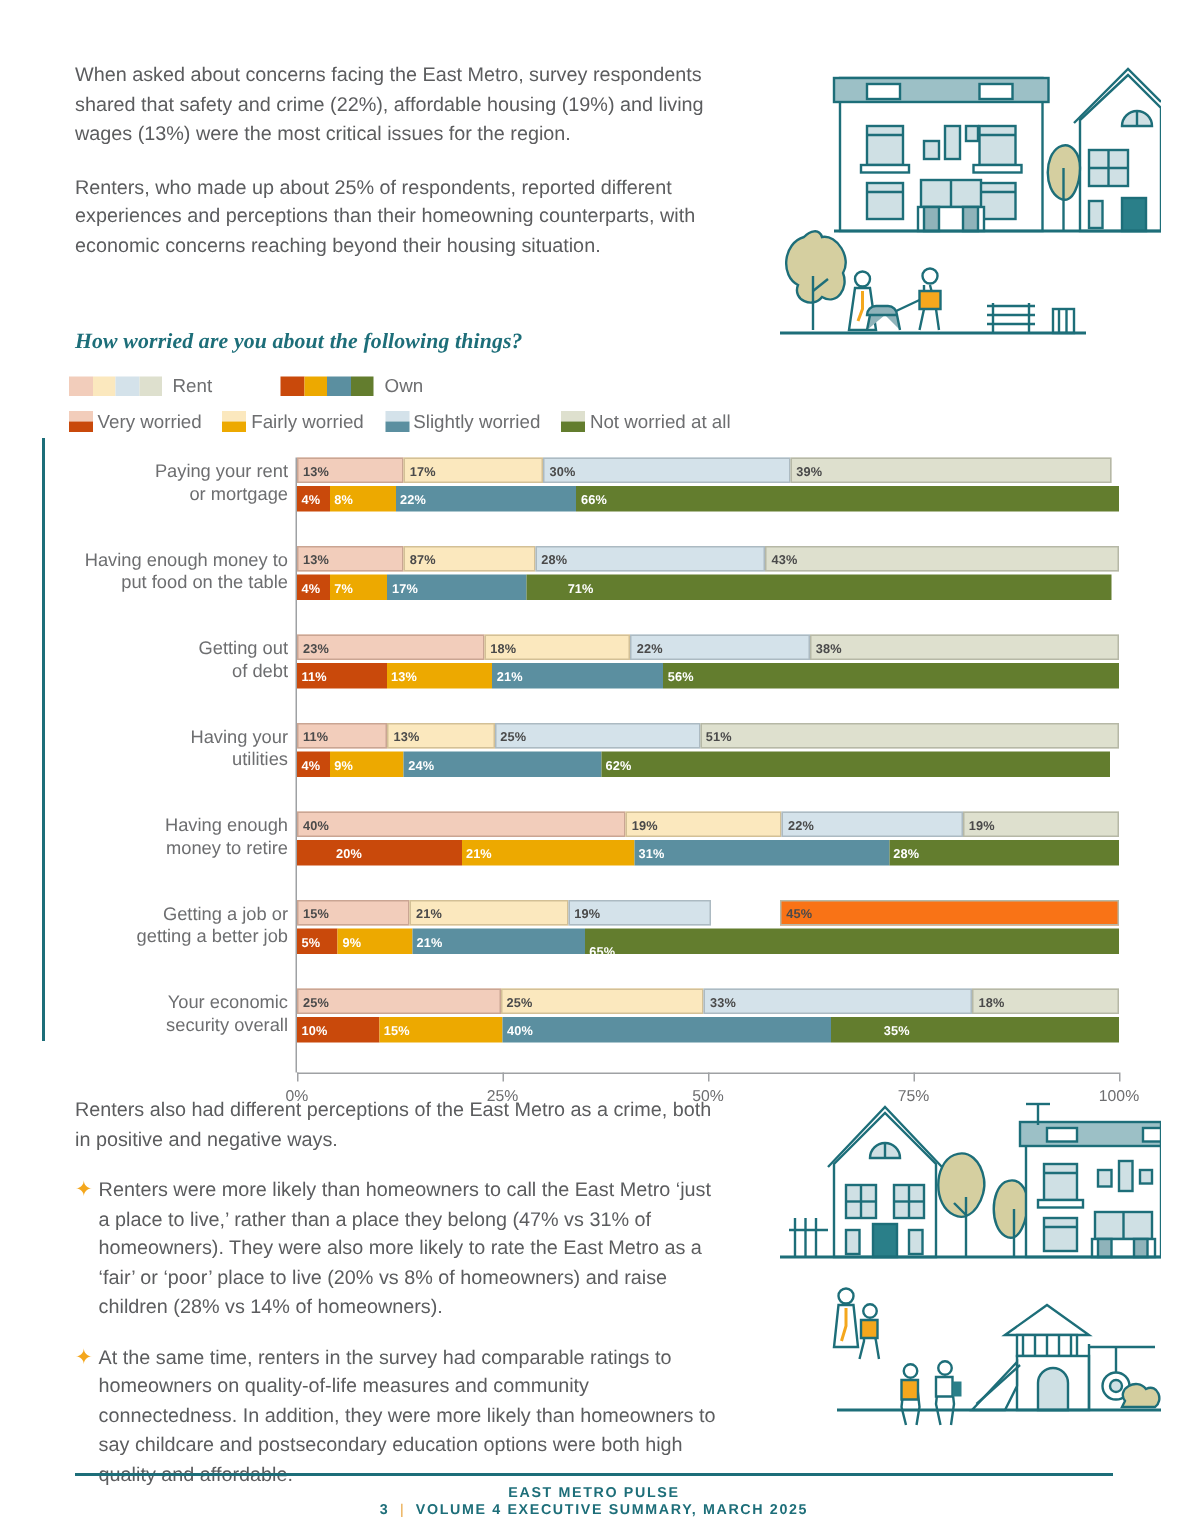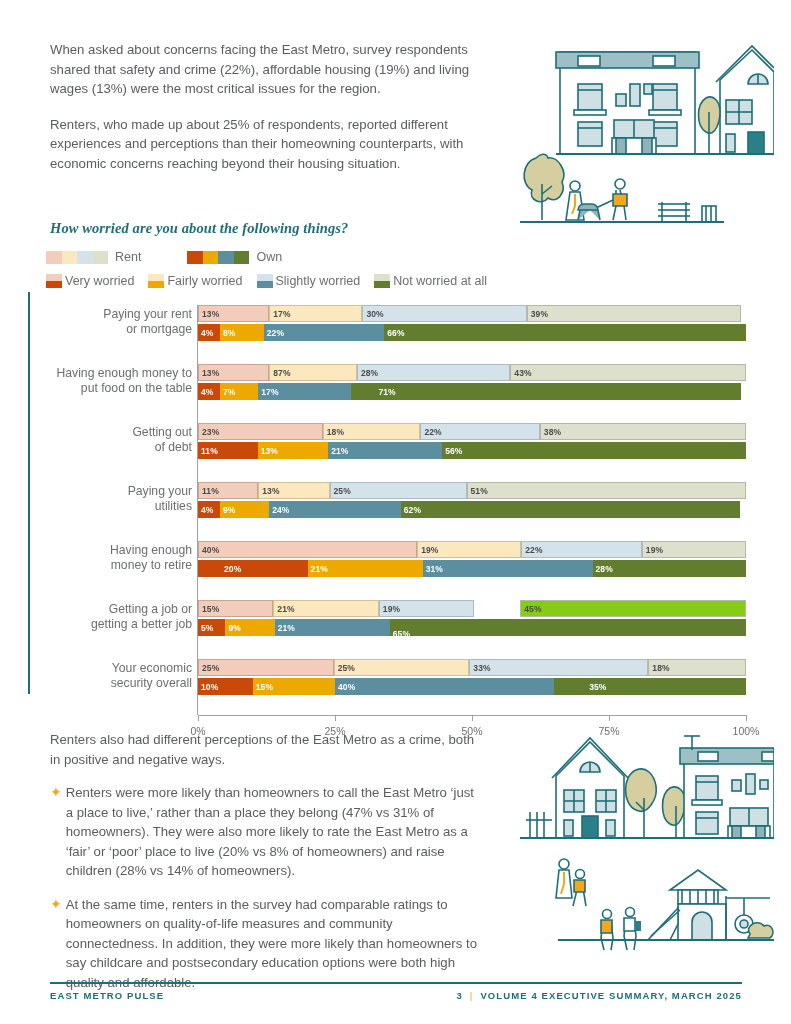--- a/index.html
+++ b/index.html
@@ -89,21 +89,21 @@
   .star{
     color:#f4a71d;font-size:14px;line-height:19px;margin-right:4px;flex:0 0 auto;
   }
   .btext{font-size:13.2px;line-height:19.5px;color:#5b5c5e;}
 
   
   .footer-rule{position:absolute;left:50px;top:982px;width:692px;height:2px;background:#1d6e79;}
   .footer{
     position:absolute;left:50px;top:990px;width:692px;
     display:flex;justify-content:space-between;align-items:center;
-    font-size:9.5px;letter-spacing:1.1px;color:#1d6e79;font-weight:bold;
+    font-size:9.5px;letter-spacing:1.1px;color:#1d6e79;font-weight:bold;flex-direction:column;
   }
   .footer-right{display:flex;align-items:center;gap:7px;}
   .pipe{color:#e8a33d;font-weight:normal;}
 </style>
 </head>
 <body>
 
 <div class="page">
 
   <div class="left-rule"></div>
@@ -336,21 +336,21 @@
               <div class="seg" style="width: 21%; background: rgb(91, 143, 160);">
                 <span class="v" style="color: rgb(255, 255, 255);">21%</span>
               </div>
               <div class="seg" style="width: 56%; background: rgb(99, 125, 46);">
                 <span class="v" style="color: rgb(255, 255, 255);">56%</span>
               </div>
             </div>
           </div>
         </div>
         <div class="rowgrp">
-          <div class="rowlabel"><span>Paying your</span><br><span>utilities</span></div>
+          <div class="rowlabel"><span>Having your</span><br><span>utilities</span></div>
           <div class="bars">
             <div class="bar">
               <div class="seg" style="width: 11%; background: rgb(242, 205, 187); border: 1px solid rgb(202, 165, 147);">
                 <span class="v" style="color: rgb(74, 74, 74);">11%</span>
               </div>
               <div class="seg" style="width: 13%; background: rgb(251, 232, 190); border: 1px solid rgb(211, 192, 150);">
                 <span class="v" style="color: rgb(74, 74, 74);">13%</span>
               </div>
               <div class="seg" style="width: 25%; background: rgb(212, 226, 234); border: 1px solid rgb(172, 186, 194);">
                 <span class="v" style="color: rgb(74, 74, 74);">25%</span>
@@ -414,21 +414,21 @@
             <div class="bar">
               <div class="seg" style="width: 15%; background: rgb(242, 205, 187); border: 1px solid rgb(202, 165, 147);">
                 <span class="v" style="color: rgb(74, 74, 74);">15%</span>
               </div>
               <div class="seg" style="width: 21%; background: rgb(251, 232, 190); border: 1px solid rgb(211, 192, 150);">
                 <span class="v" style="color: rgb(74, 74, 74);">21%</span>
               </div>
               <div class="seg" style="width: 19%; background: rgb(212, 226, 234); border: 1px solid rgb(172, 186, 194);">
                 <span class="v" style="color: rgb(74, 74, 74);">19%</span>
               </div>
-              <div class="seg" style="width: 45%; background: #84cc16; border: 1px solid rgb(182, 184, 166); margin-left: 46px;">
+              <div class="seg" style="width: 45%; background: #f97316; border: 1px solid rgb(182, 184, 166); margin-left: 46px;">
                 <span class="v" style="color: rgb(74, 74, 74);">45%</span>
               </div>
             </div>
             <div class="bar">
               <div class="seg" style="width: 5%; background: rgb(201, 73, 11);">
                 <span class="v" style="color: rgb(255, 255, 255);">5%</span>
               </div>
               <div class="seg" style="width: 9%; background: rgb(237, 169, 0);">
                 <span class="v" style="color: rgb(255, 255, 255);">9%</span>
               </div>

